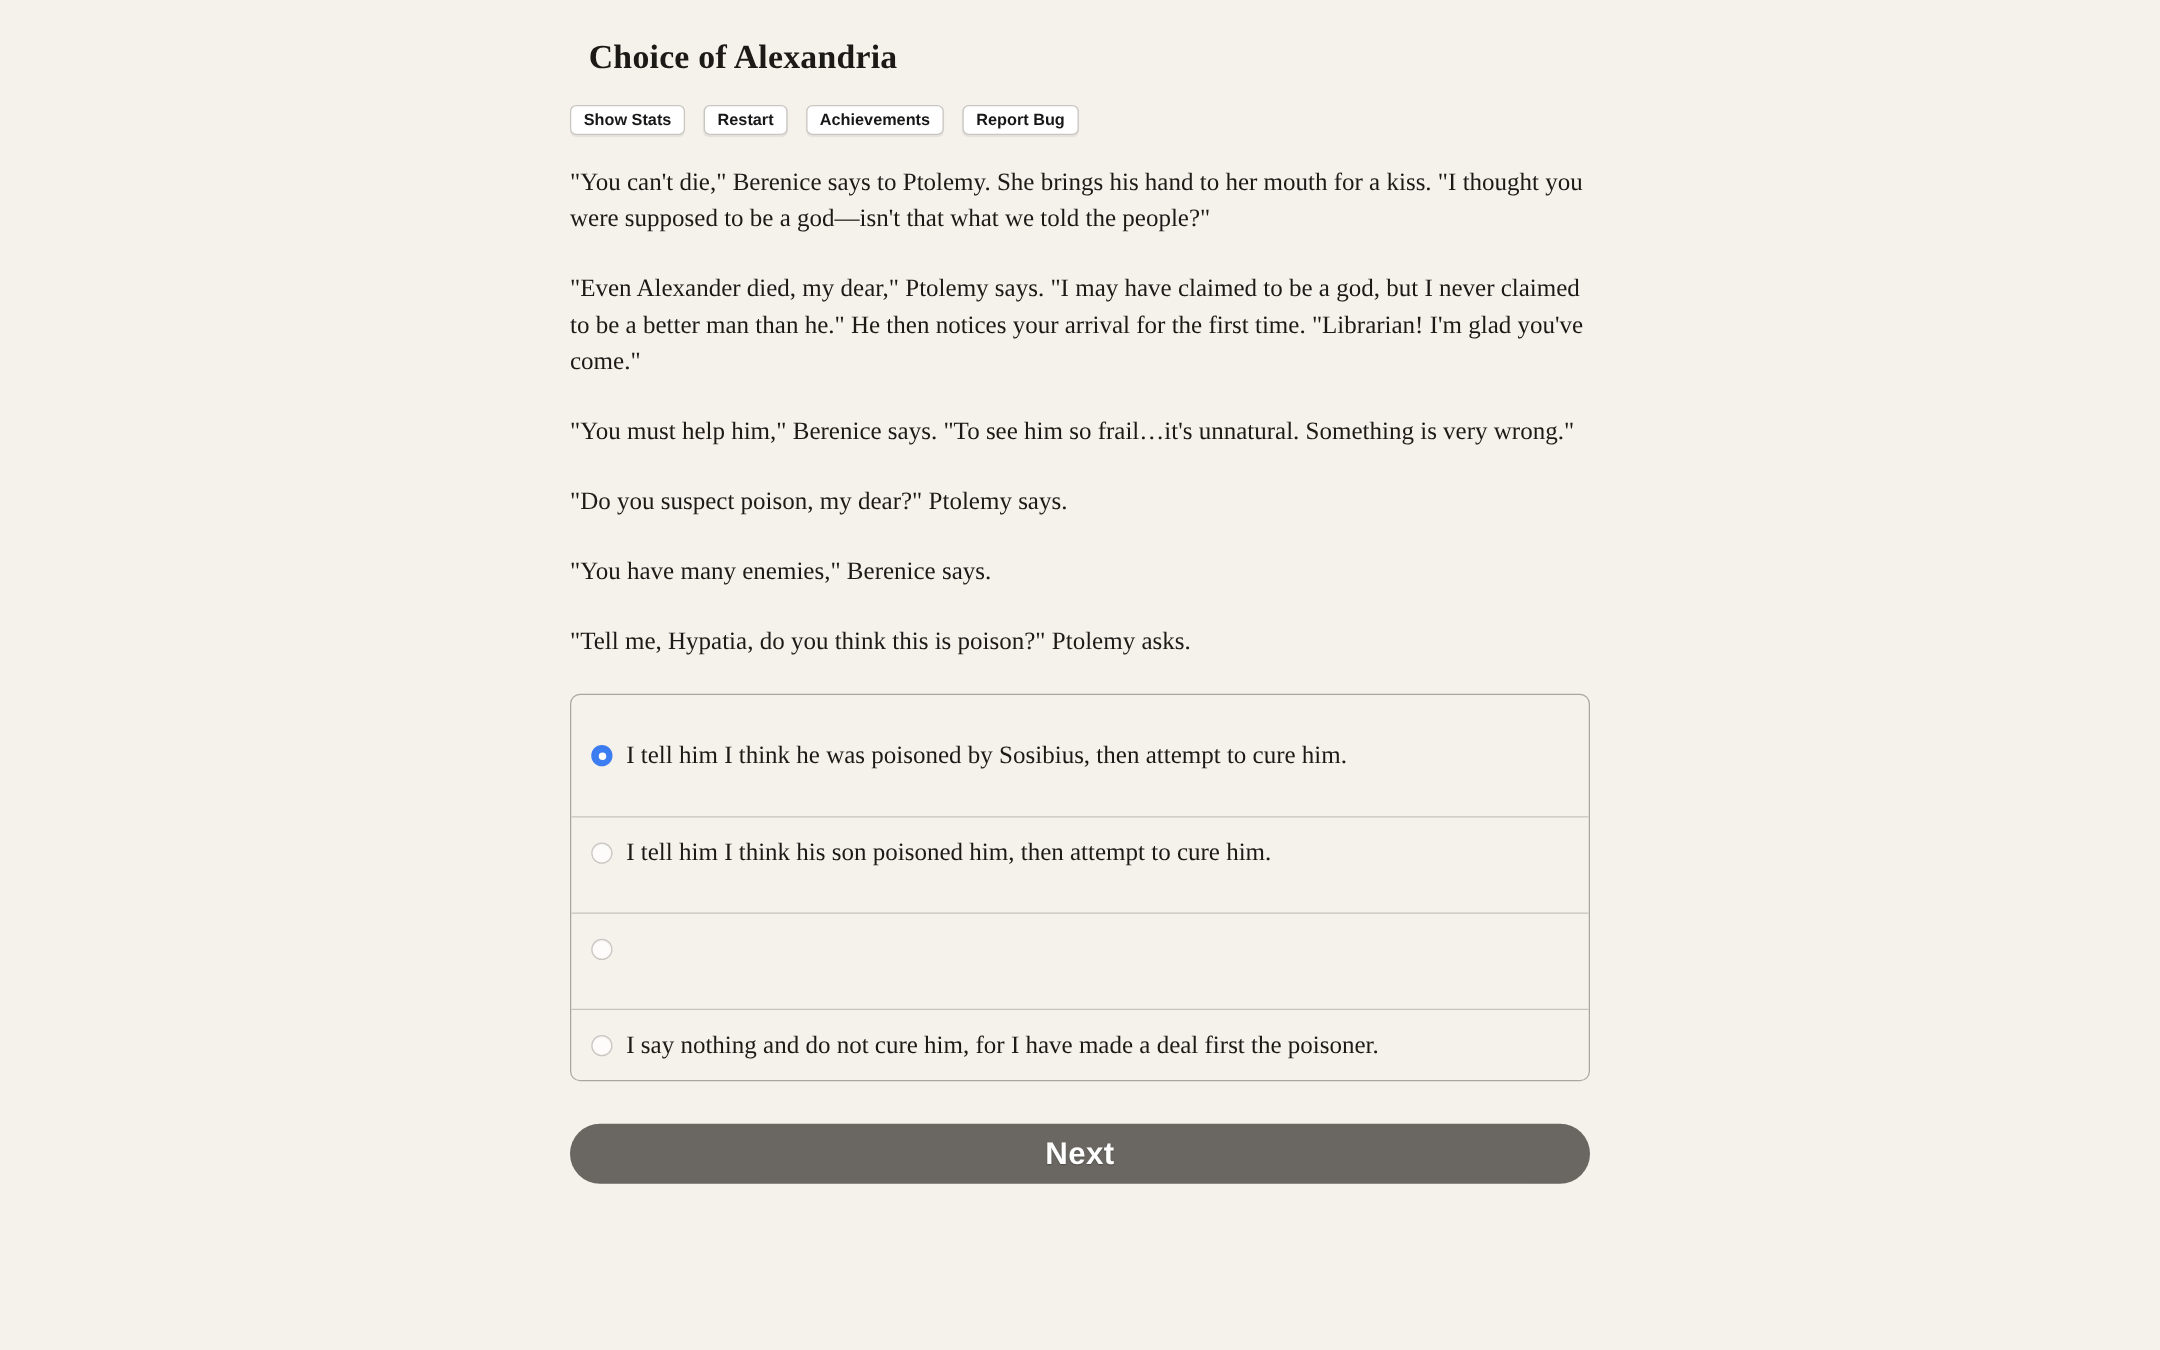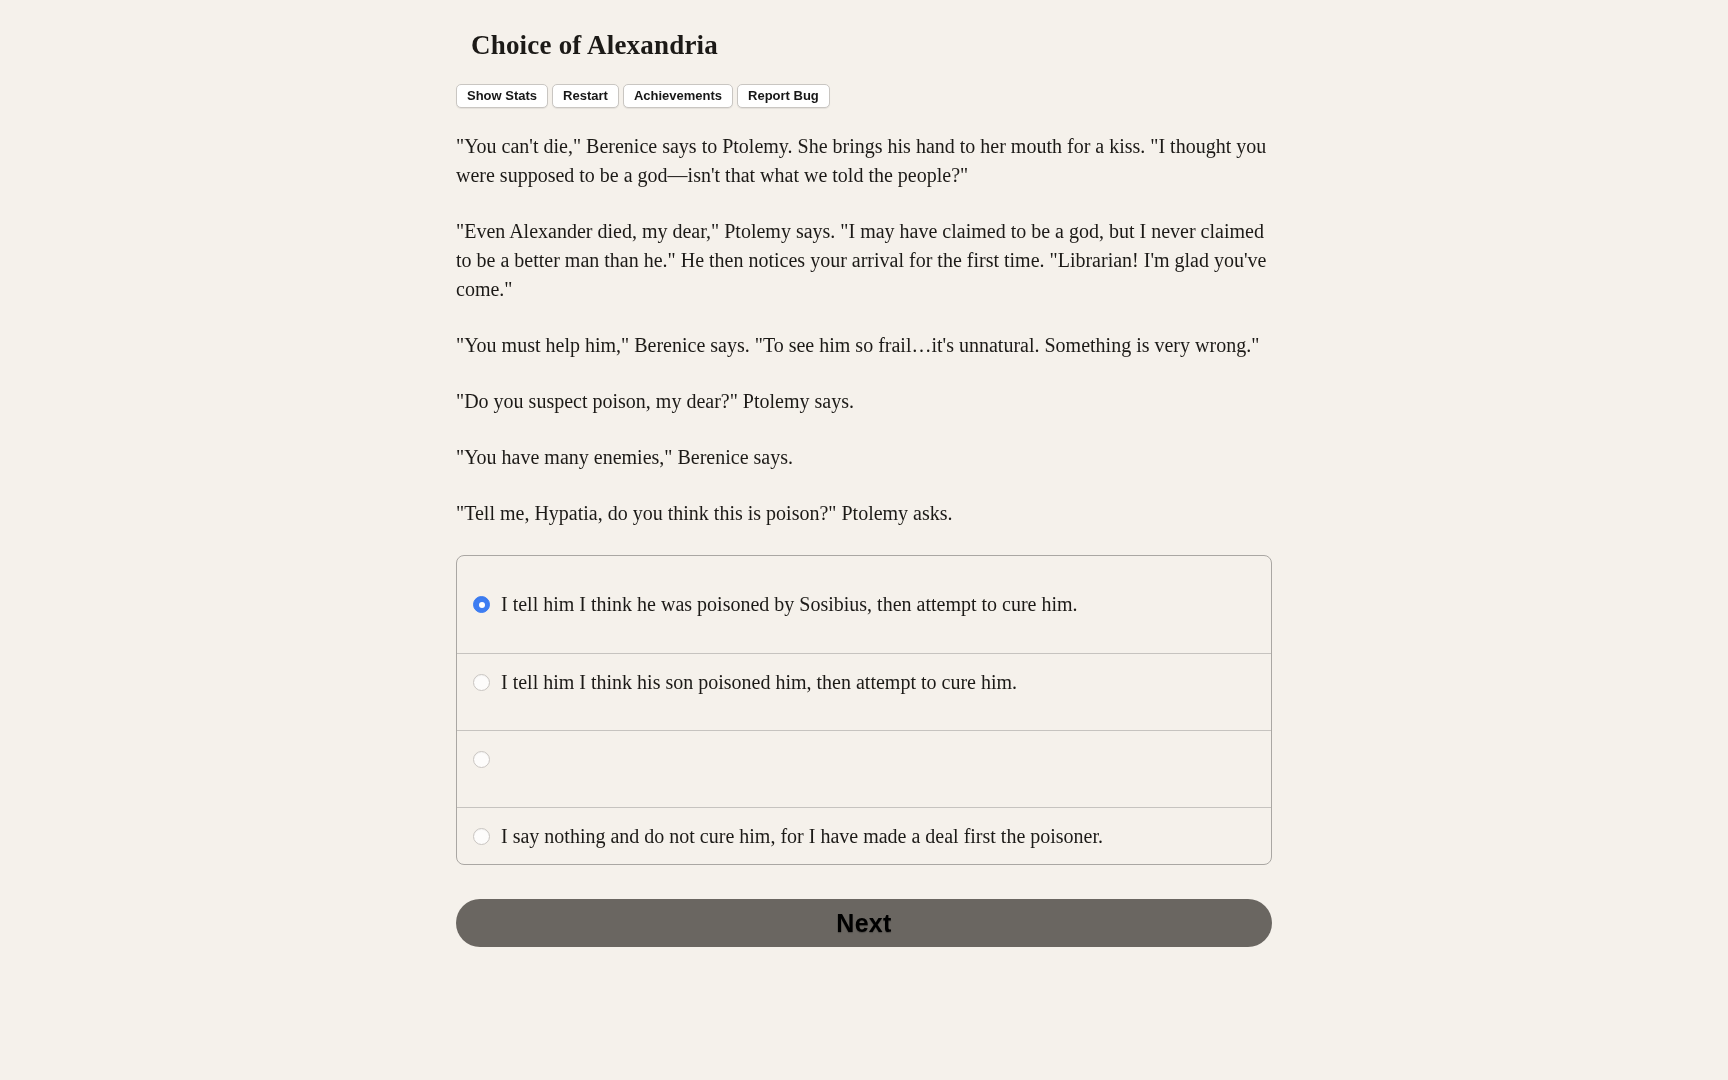--- a/index.html
+++ b/index.html
@@ -26,21 +26,21 @@
     letter-spacing: 0.2px;
   }
   .byline {
     font-size: 21px;
     margin-top: 24px;
     line-height: 1.2;
   }
   .toolbar {
     margin-top: 21px;
     display: flex;
-    gap: 4px;
+    gap: 15px;
   }
   .toolbar button {
     font-family: "Liberation Sans", sans-serif;
     font-size: 13px;
     font-weight: 600;
     color: #171717;
     background: #ffffff;
     border: 1px solid #c9c6c2;
     border-radius: 5px;
     padding: 3px 10px 4px;
@@ -105,21 +105,21 @@
     line-height: 29px;
   }
   .next-button {
     display: block;
     width: 100%;
     margin-top: 34px;
     height: 48px;
     background: #6a6661;
     border: none;
     border-radius: 24px;
-    color: #000000;
+    color: #ffffff;
     font-family: "Liberation Sans", sans-serif;
     font-size: 25px;
     font-weight: bold;
     letter-spacing: 0.3px;
     cursor: pointer;
     text-shadow: 0 1px 1px rgba(0,0,0,0.25);
   }
 </style>
 </head>
 <body>

